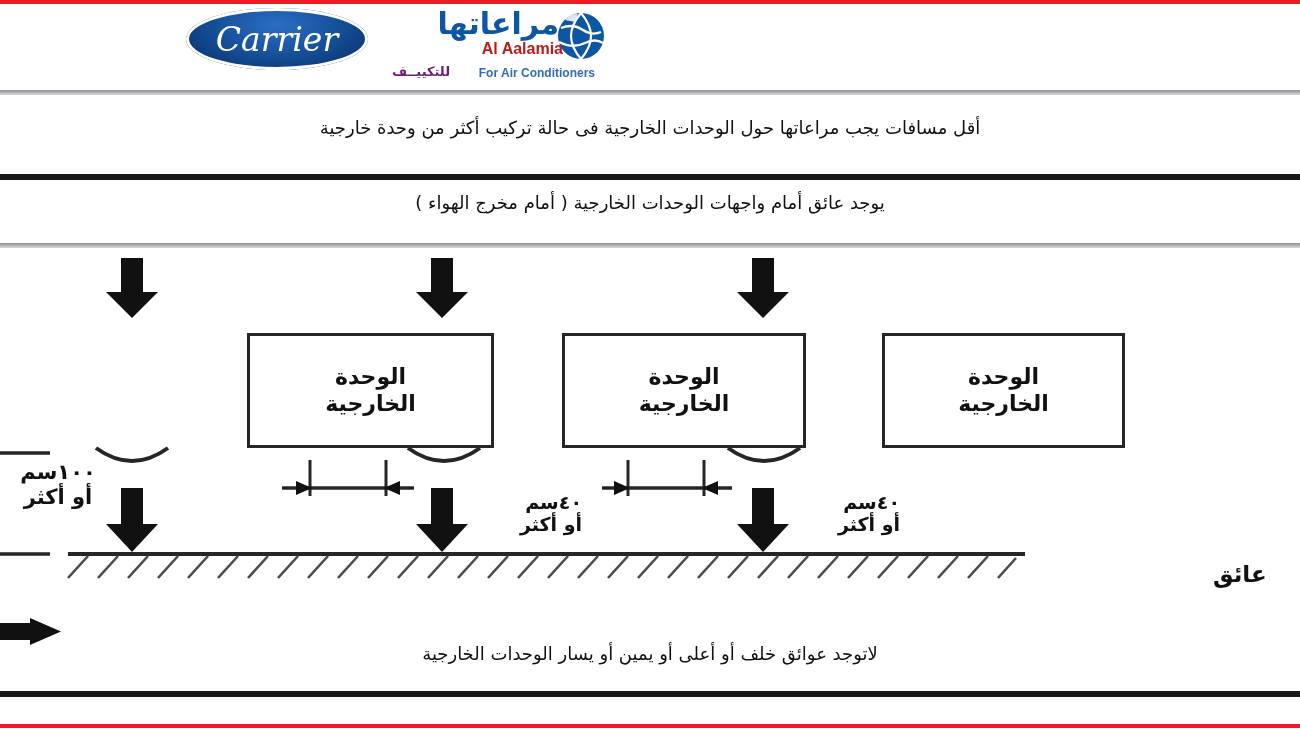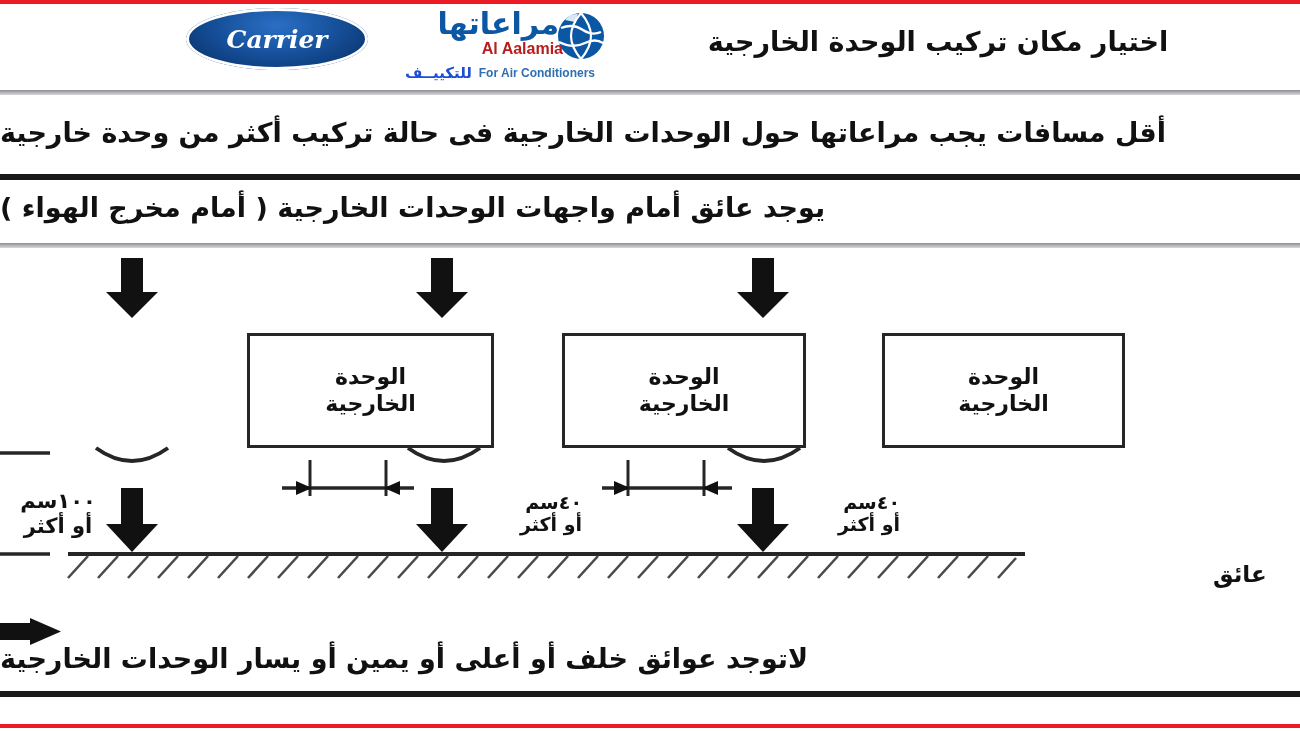--- a/index.html
+++ b/index.html
@@ -58,22 +58,22 @@
   }
   .carrier-word {
     position: absolute;
     inset: 0;
     display: flex;
     align-items: center;
     justify-content: center;
     color: #ffffff;
     font-family: "DejaVu Serif", "Liberation Serif", serif;
     font-style: italic;
-    font-weight: 700;
-    font-size: 25px;
+    font-weight: 400;
+    font-size: 33px;
     letter-spacing: 0px;
     direction: ltr;
   }
 
   .alaalamia-logo {
     position: absolute;
     left: 386px;
     top: 4px;
     width: 215px;
     height: 84px;
@@ -108,48 +108,47 @@
     font-size: 12px;
     font-weight: 600;
     font-family: Liberation Sans, sans-serif;
     direction: ltr;
     white-space: nowrap;
   }
   .aa-tagline-ar {
     position: absolute;
     left: 6px;
     top: 60px;
-    color: #1d4ed8;
-    font-size: 15px;
-    font-weight: 700;
-    white-space: nowrap;
-    margin-left: 13px;
+    color: #701a75;
+    font-size: 13px;
+    font-weight: 700;
+    white-space: nowrap;
   }
   .aa-globe { position: absolute; right: -6px; top: 4px; }
 
   
   .hdr-title {
     position: absolute;
     right: 12px;
     top: 26px;
     width: 700px;
     text-align: center;
     font-size: 27px;
     font-weight: 700;
     color: #111111;
     font-family: "DejaVu Sans", sans-serif;
     white-space: nowrap;
   }
   .band-line {
     position: absolute;
     left: 0;
     width: 1300px;
-    text-align: left;
-    font-size: 27px;
-    font-weight: 700;
+    text-align: center;
+    font-size: 18px;
+    font-weight: 400;
     color: #111111;
     font-family: "DejaVu Sans", sans-serif;
     white-space: nowrap;
   }
   .band-line.l2 { top: 117px; }
   .band-line.l3 { top: 192px; }
   .band-line.l4 { top: 643px; }
 
   
   .diagram { position: absolute; left: 0; top: 248px; width: 1120px; height: 440px; }
@@ -179,21 +178,20 @@
     font-size: 19px;
     font-weight: 700;
     color: #111111;
     font-family: "DejaVu Sans", sans-serif;
     line-height: 1.18;
     white-space: nowrap;
   }
   .dim-label.vert {
     text-align: center;
     font-size: 21px;
-    margin-top: 29px;
   }
 
   .obst-label {
     position: absolute;
     font-size: 23px;
     font-weight: 700;
     color: #111111;
     font-family: "DejaVu Sans", sans-serif;
     white-space: nowrap;
   }
@@ -226,21 +224,20 @@
         <path d="M30 5 q10 12 10 23 q0 11 -10 23" stroke="#ffffff" stroke-width="2.2" fill="none"></path>
         <path d="M14 12 q5 -7 13 -6 l-3 8 z" fill="#ffffff" opacity="0.85"></path>
       </svg>
     </span>
     <div class="aa-arabic">مراعاتها</div>
     <div class="aa-latin">Al Aalamia</div>
     <div class="aa-tagline">For Air Conditioners</div>
     <div class="aa-tagline-ar">للتكييــف</div>
   </div>
 
-  <div class="hdr-title">اختيار مكان تركيب الوحدة الخارجية</div>
   <div class="band-line l2">أقل مسافات يجب مراعاتها حول الوحدات الخارجية فى حالة تركيب أكثر من وحدة خارجية</div>
   <div class="band-line l3">يوجد عائق أمام واجهات الوحدات الخارجية ( أمام مخرج الهواء )</div>
   <div class="band-line l4">لاتوجد عوائق خلف أو أعلى أو يمين أو يسار الوحدات الخارجية</div>
 
   <div class="diagram">
 
     <svg width="1300" height="440" viewBox="0 0 1300 440" aria-hidden="true">
 
       <g fill="#111111">
         <rect x="301" y="10" width="22" height="36"></rect>

